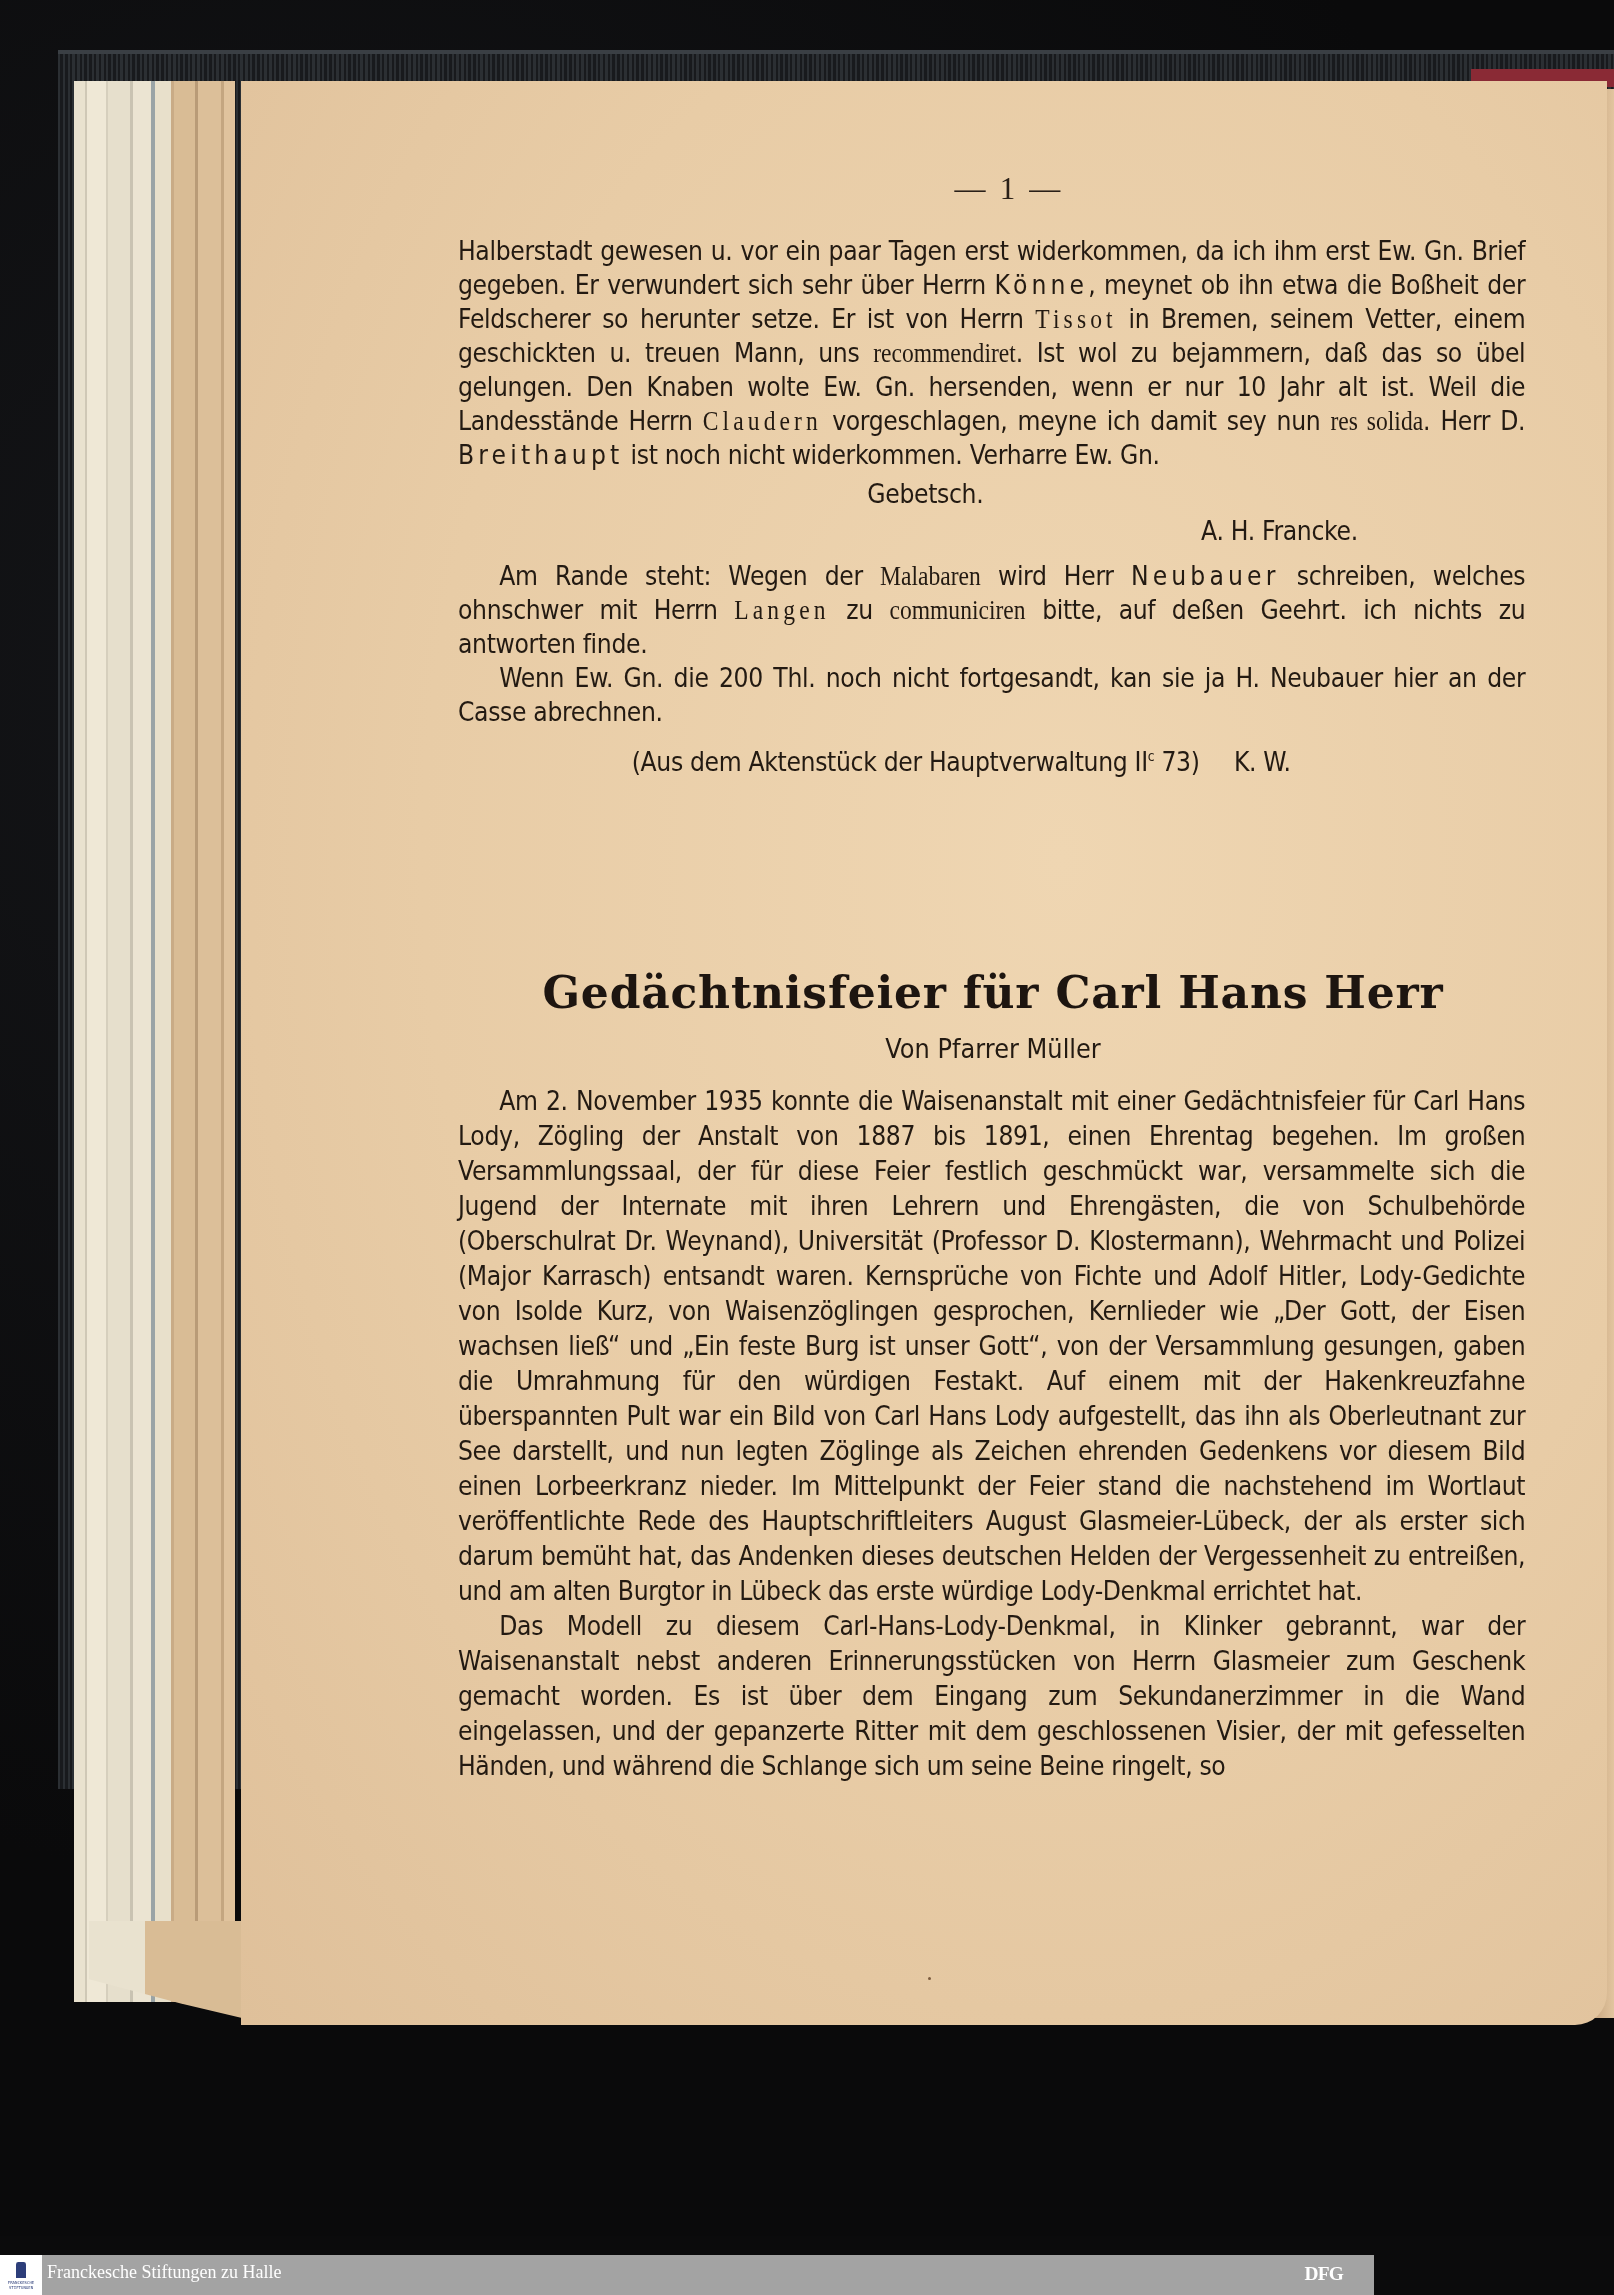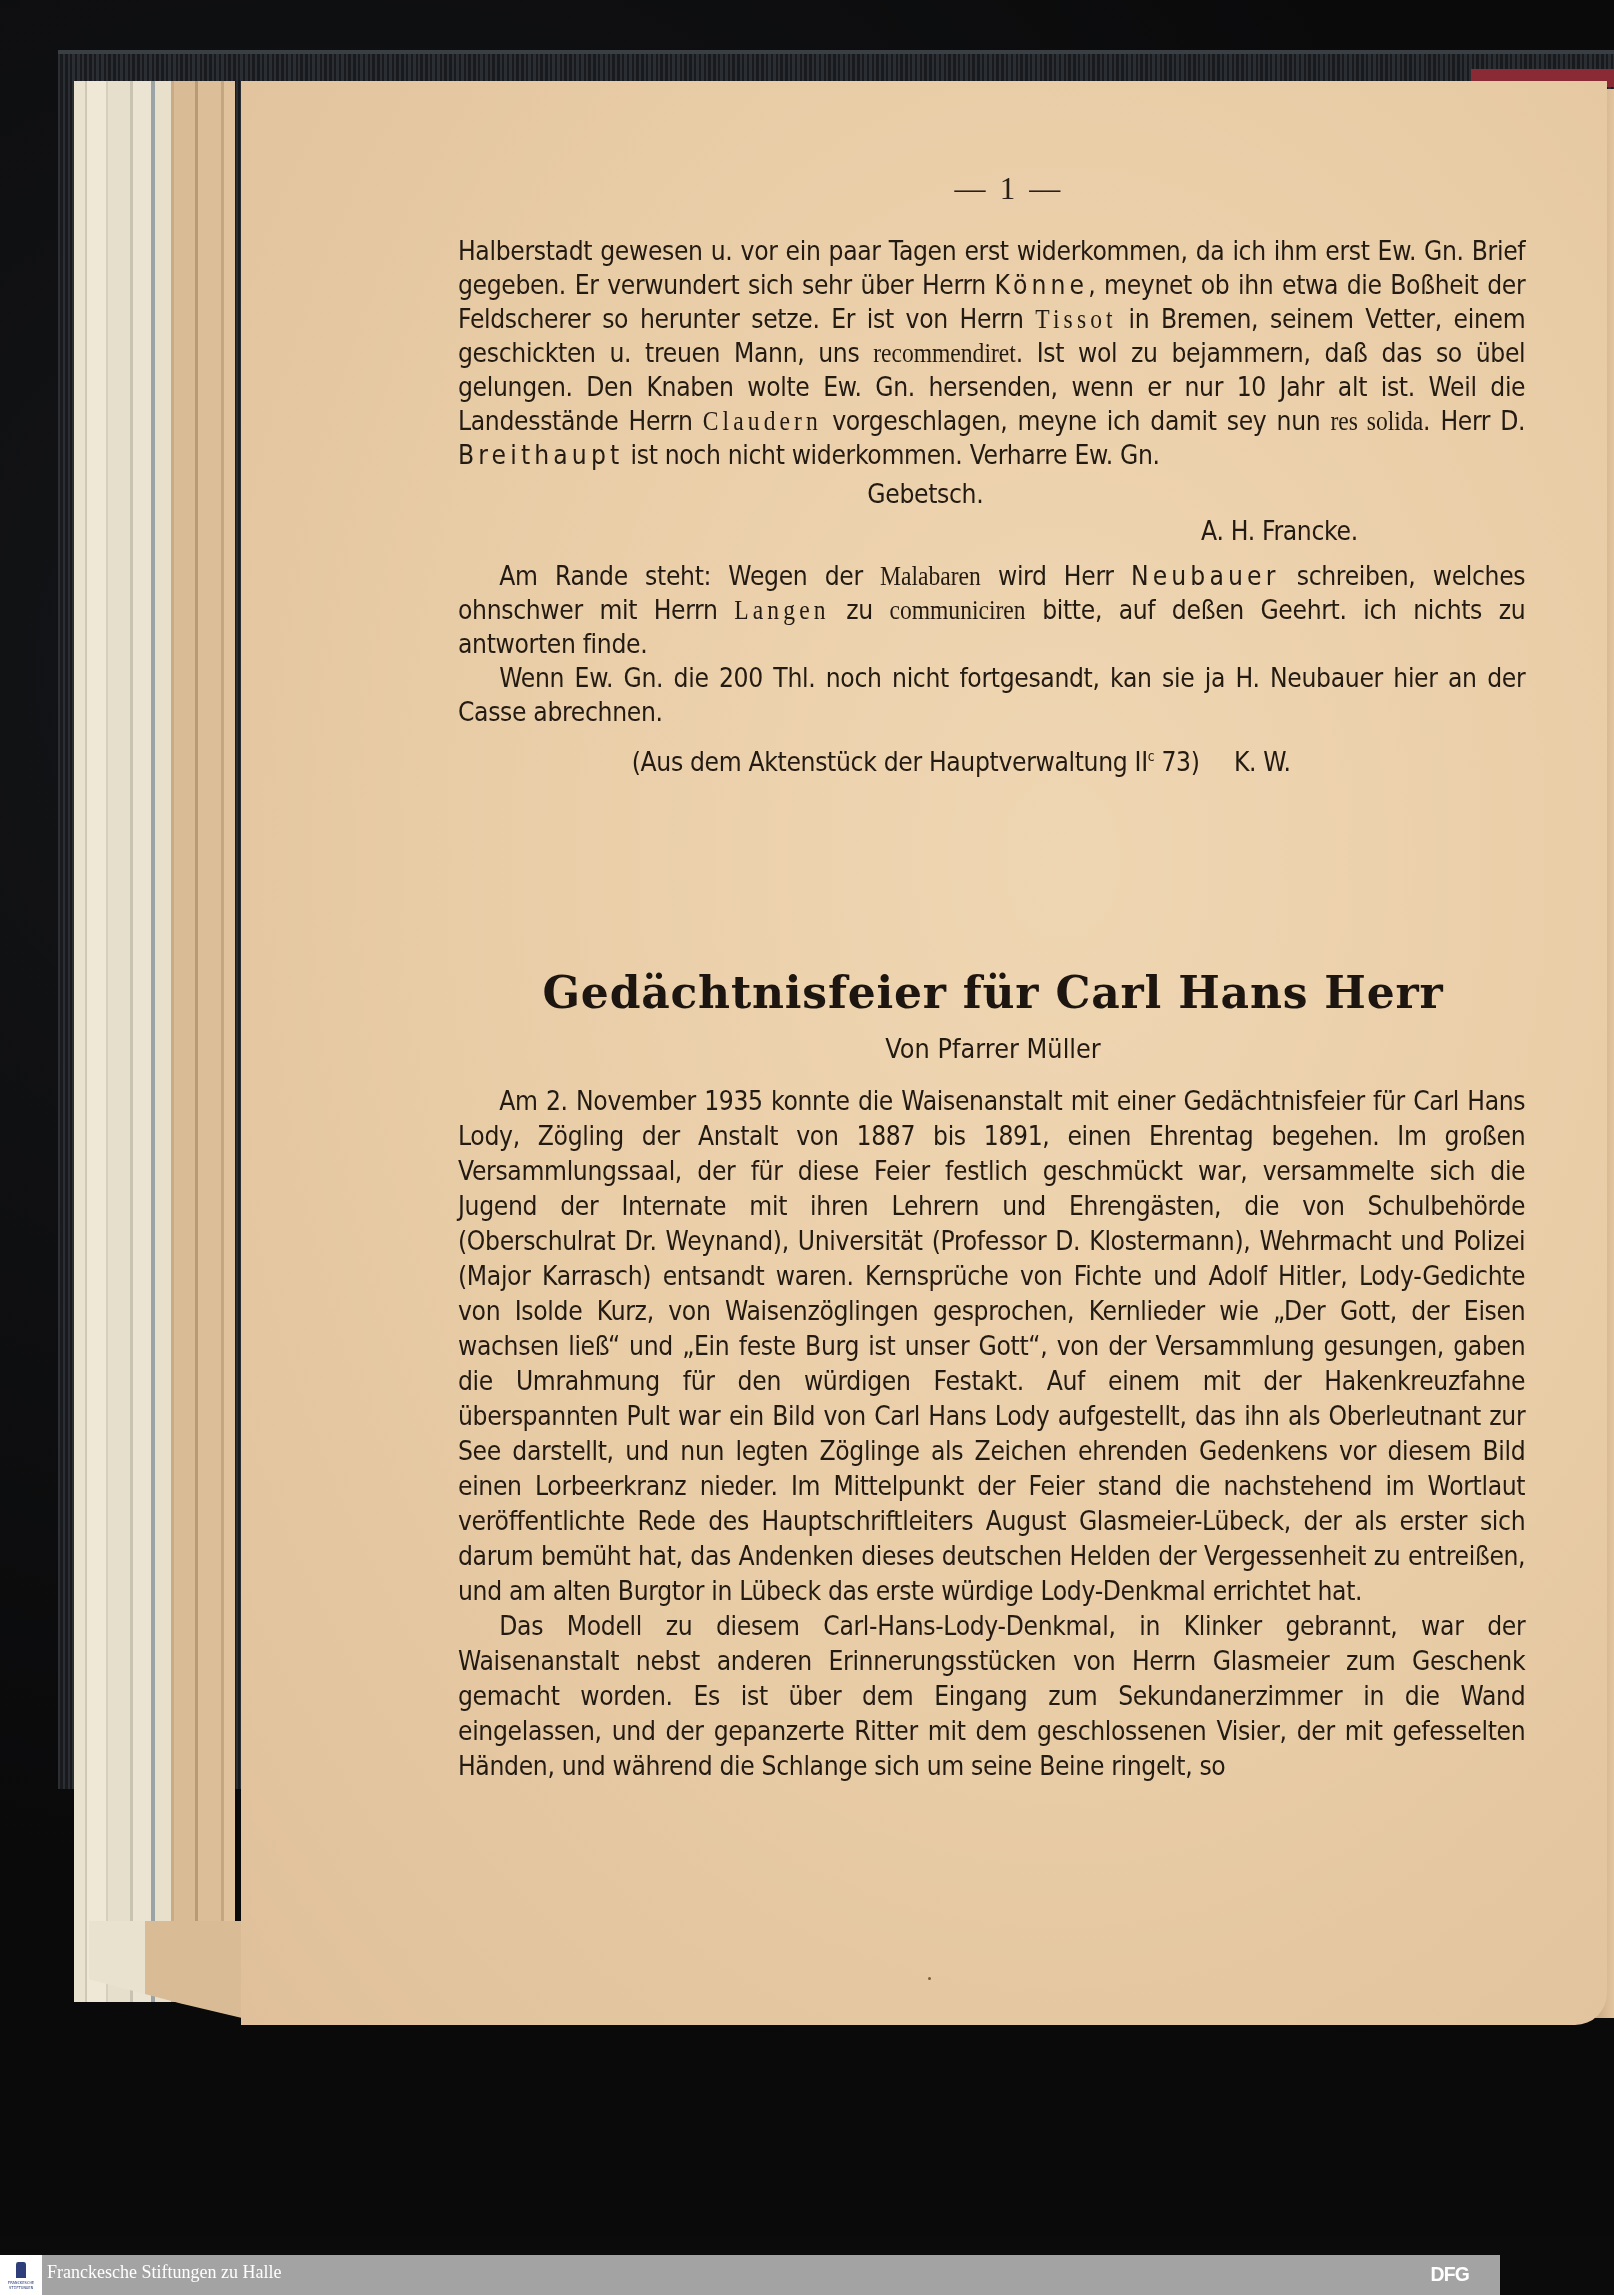--- a/index.html
+++ b/index.html
@@ -98,41 +98,41 @@
     font-family: "DejaVu Sans", sans-serif;
     font-size: 27.4px; line-height: 35px; letter-spacing: -0.4px;
     transform: scaleX(0.86); transform-origin: left top;
     width: 1241px;
   }
   .article-block p { margin: 0; text-align: justify; text-align-last: left; }
   .article-block .indent { text-indent: 48px; }
   .speck { position: absolute; left: 928px; top: 1977px; width: 3.2px; height: 3.2px; background: #7a5b3e; border-radius: 1.6px; }
   
   .footer {
-    position: absolute; left: 0; top: 2255px; width: 1500px; height: 40px;
+    position: absolute; left: 0; top: 2255px; width: 1374px; height: 40px;
     background: #a3a3a3;
   }
   .footer-logo {
     position: absolute; left: 0; top: 0; width: 42px; height: 40px; background: #ffffff;
   }
   .footer-logo .figure {
     position: absolute; left: 16px; top: 6.5px; width: 9.7px; height: 16px; background: #2d3e7a;
     border-radius: 2.4px 2.4px 0 0;
   }
   .footer-logo .caption {
     position: absolute; left: 0; top: 26px; width: 42px; text-align: center;
     font-family: "DejaVu Sans Mono", monospace; font-size: 4px; color: #2d3e7a; line-height: 4.8px;
   }
   .footer-title {
     position: absolute; left: 47px; top: 7.3px;
     font-family: "Liberation Serif", serif; font-size: 18px; color: #ffffff;
   }
   .footer-dfg {
     position: absolute; right: 31px; top: 8px;
-    font-family: Liberation Sans, sans-serif; font-weight: bold; font-size: 19.4px;
+    font-family: Liberation Serif, serif; font-weight: bold; font-size: 19.4px;
     color: #ffffff; letter-spacing: -0.8px;
   }
 </style>
 </head>
 <body>
 
 <div class="scan-bg"></div>
 <div class="cover-frame"></div>
 <div class="cover-red-band"></div>
 <div class="page-edges"></div>

